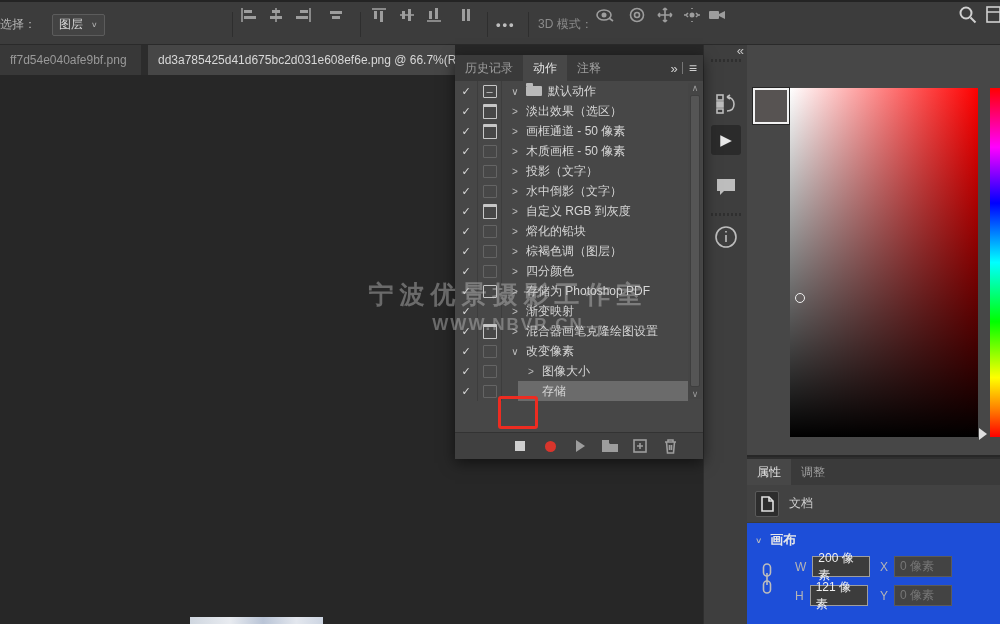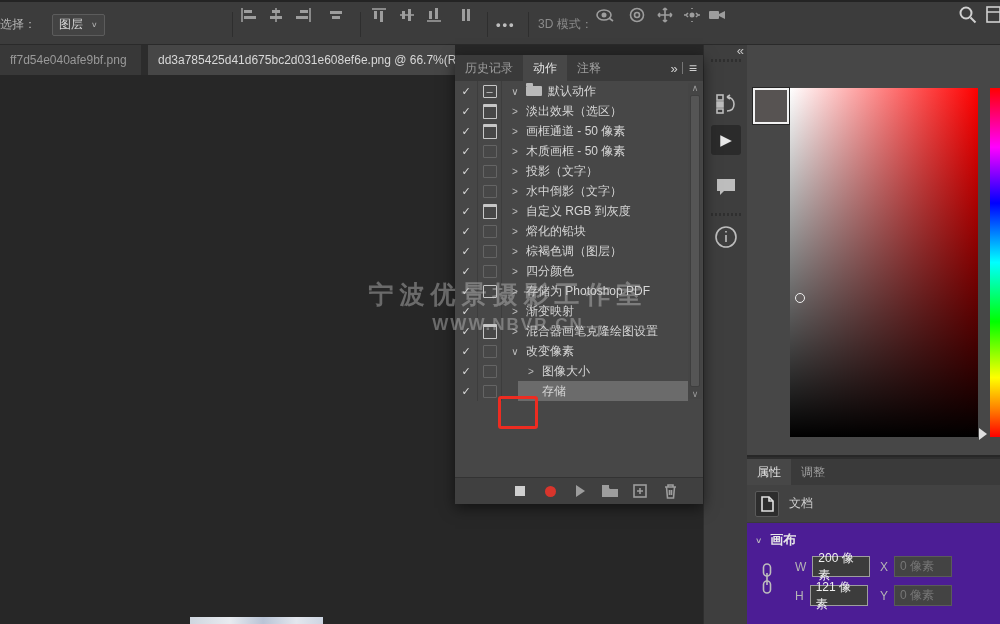--- a/index.html
+++ b/index.html
@@ -31,21 +31,21 @@
   .doctab.active{flex:1;background:#464646;color:#d8d8d8;}
 
   
   #canvas{left:0;top:75px;width:703px;height:549px;background:#272727;}
   #doc-sliver{left:190px;top:617px;width:133px;height:7px;background:linear-gradient(90deg,#cfd6df, #e8ebf0 30%, #b9c4d6 55%, #e3e7ee 80%, #cdd5e2);}
   #watermark{left:318px;top:278px;width:380px;text-align:center;color:rgba(201,201,201,.42);z-index:60;pointer-events:none;}
   #watermark .w1{font-size:25px;font-weight:bold;letter-spacing:6px;white-space:nowrap;}
   #watermark .w2{font-size:17px;font-weight:bold;letter-spacing:2px;margin-top:4px;}
 
   
-  #actions-panel{left:455px;top:55px;width:248px;height:449px;background:#474747;box-shadow:0 4px 14px rgba(0,0,0,.55);z-index:20;}
+  #actions-panel{left:455px;top:55px;width:248px;height:404px;background:#474747;box-shadow:0 4px 14px rgba(0,0,0,.55);z-index:20;}
   #ap-header{position:absolute;left:0;top:0;width:248px;height:26px;background:#3a3a3a;display:flex;align-items:stretch;}
   .ptab{padding:0 10px;display:flex;align-items:center;font-size:12px;color:#9d9d9d;}
   .ptab.active{background:#474747;color:#e3e3e3;}
   .ap-header-icons{position:absolute;right:6px;top:0;height:26px;display:flex;align-items:center;gap:6px;color:#cfcfcf;}
   .collapse-glyph{font-size:13px;letter-spacing:-2px;}
   .menu-glyph{font-size:14px;}
   .hdr-sep{width:1px;height:12px;background:#777;}
   #ap-list{position:absolute;left:0;top:26px;width:248px;height:320px;overflow:hidden;}
   .arow{display:flex;align-items:stretch;height:20px;font-size:12px;color:#d6d6d6;}
   .chk{width:23px;border-right:1px solid #3d3d3d;display:flex;align-items:center;justify-content:center;color:#dcdcdc;font-size:11px;}
@@ -85,21 +85,21 @@
   #cp-tabs .ptab.active{background:#474747;color:#f0f0f0;font-weight:bold;}
   #swatches{left:6px;top:43px;width:56px;height:56px;}
   #fg-swatch{left:0;top:0;width:36px;height:36px;background:var(--fg-swatch);border:2px solid #f2f2f2;outline:1px solid #262626;}
   #bg-swatch{left:14px;top:19px;width:33px;height:33px;background:#ffffff;border:1px solid #9a9a9a;z-index:-1;}
   #sat-square{left:43px;top:43px;width:188px;height:349px;background:linear-gradient(to bottom, rgba(0,0,0,0), #000), linear-gradient(to right, #fff, #f00);}
   #sat-cursor{left:48px;top:248px;width:10px;height:10px;border:1px solid #f0f0f0;border-radius:50%;}
   #hue-bar{left:243px;top:43px;width:10px;height:349px;background:linear-gradient(to bottom,#ff0000 0%,#ff00ff 17%,#8000ff 25%,#0000ff 33%,#00ffff 50%,#00ff00 67%,#ffff00 83%,#ff8000 92%,#ff0000 100%);}
   #hue-marker{left:232px;top:383px;width:0;height:0;border-top:6px solid transparent;border-bottom:6px solid transparent;border-left:8px solid #e0e0e0;}
 
   
-  #props-panel{left:747px;top:457px;width:253px;height:167px;background:#4c1d95;border-top:2px solid #2e2e2e;}
+  #props-panel{left:747px;top:457px;width:253px;height:167px;background:#1d4ed8;border-top:2px solid #2e2e2e;}
   #pp-tabs{position:absolute;left:0;top:0;width:253px;height:26px;background:#3a3a3a;display:flex;}
   #doc-row{position:absolute;left:0;top:26px;width:253px;height:38px;background:#424242;display:flex;align-items:center;border-bottom:1px solid #3a3a3a;}
   #doc-icon-box{width:24px;height:26px;background:#2d2d2d;border:1px solid #5a5a5a;border-radius:2px;margin:0 10px 0 8px;display:flex;align-items:center;justify-content:center;}
   #doc-row .lbl{color:#cfcfcf;font-size:12px;}
   #canvas-sect{position:absolute;left:8px;top:72px;display:flex;align-items:center;gap:8px;color:#e8e8e8;font-size:13px;font-weight:bold;}
   #canvas-sect .caret{font-size:10px;color:#bdbdbd;font-weight:normal;}
   .fieldrow{position:absolute;display:flex;align-items:center;gap:6px;font-size:12px;color:#b5b5b5;}
   .pinput{width:58px;height:21px;border:1px solid #9e9e9e;background:#3c3c3c;color:#efefef;font-size:12px;display:flex;align-items:center;padding:0 5px;}
   .pinput.disabled{border-color:#5a5a5a;background:#434343;color:#767676;}
   #link-icon{left:14px;top:104px;}

